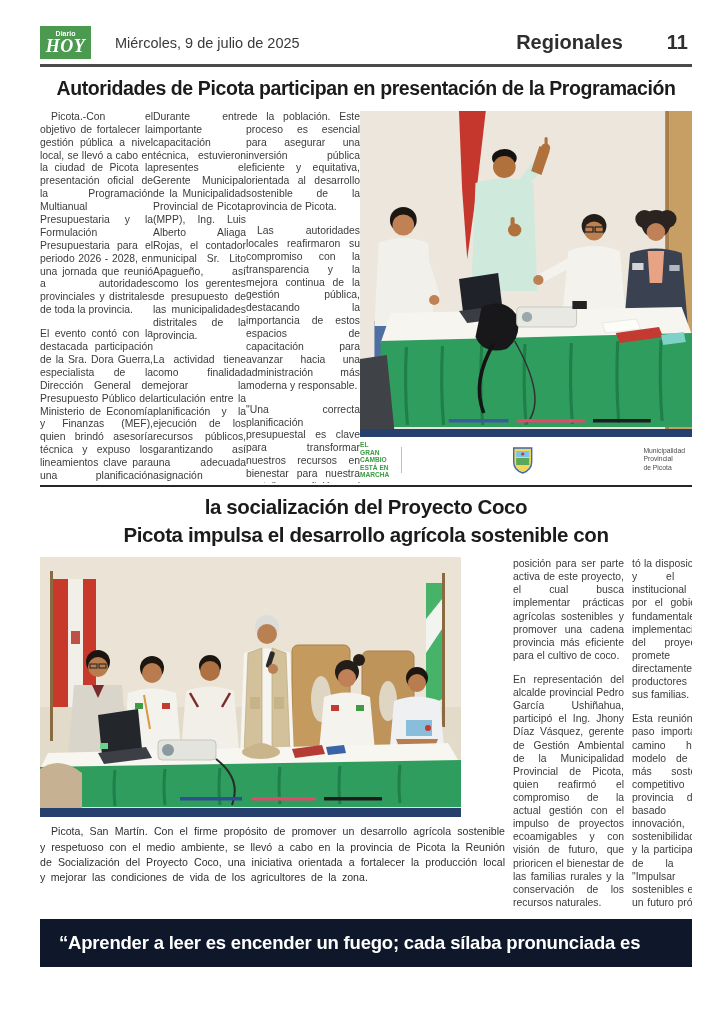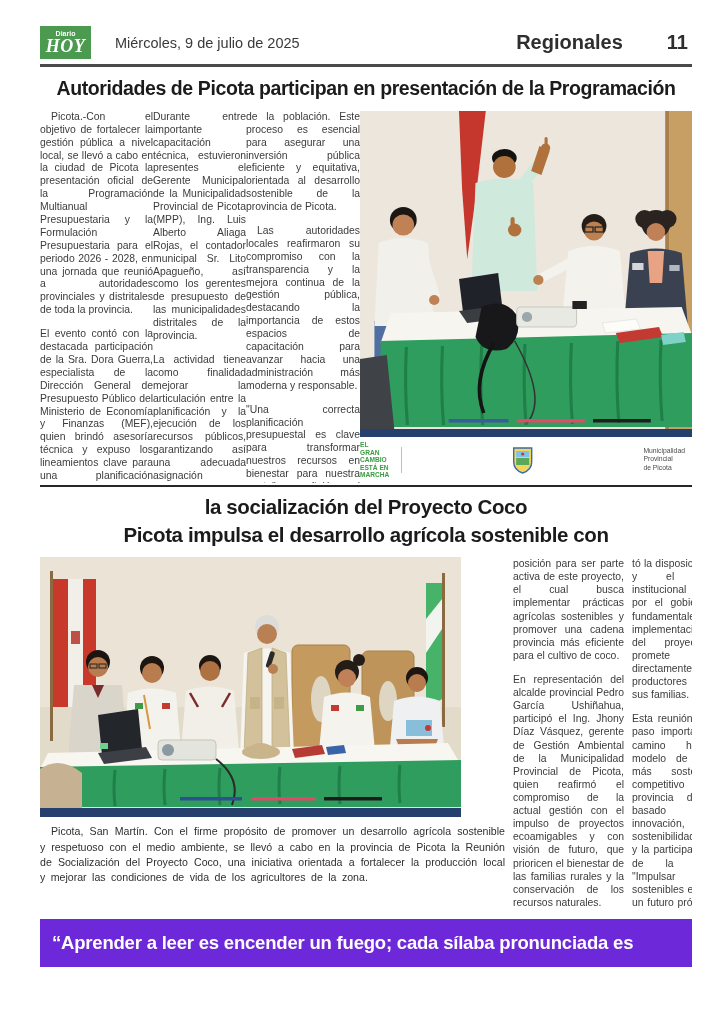--- a/index.html
+++ b/index.html
@@ -46,22 +46,22 @@
   
   .a2{display:flex;gap:8px;height:352px;overflow:hidden;}
   .photo2wrap{width:465px;flex:0 0 auto;}
   .photo2wrap svg{display:block;width:421px;}
   .a2col{width:111px;flex:0 0 auto;font-size:10.4px;line-height:1.26;text-align:justify;color:#3b3b3b;}
   .a2col p{margin:0 0 11px;}
   .caption{margin-top:7px;font-size:10.6px;line-height:1.45;text-align:justify;
            color:#2f2f2f;word-spacing:2.5px;}
 
   
-  .footer-banner{margin-top:10px;height:48px;background:#6d28d9;display:flex;align-items:center;
-                 padding-left:12px;}
+  .footer-banner{margin-top:10px;height:48px;background:#0f172a;display:flex;align-items:center;
+                 padding-left:19px;}
   .footer-quote{color:#ffffff;font-weight:bold;font-size:18.5px;letter-spacing:-.2px;}
 </style>
 </head>
 <body>
 
 <div class="page">
  <div class="content">
 
   <div class="header">
     <div class="brand">

